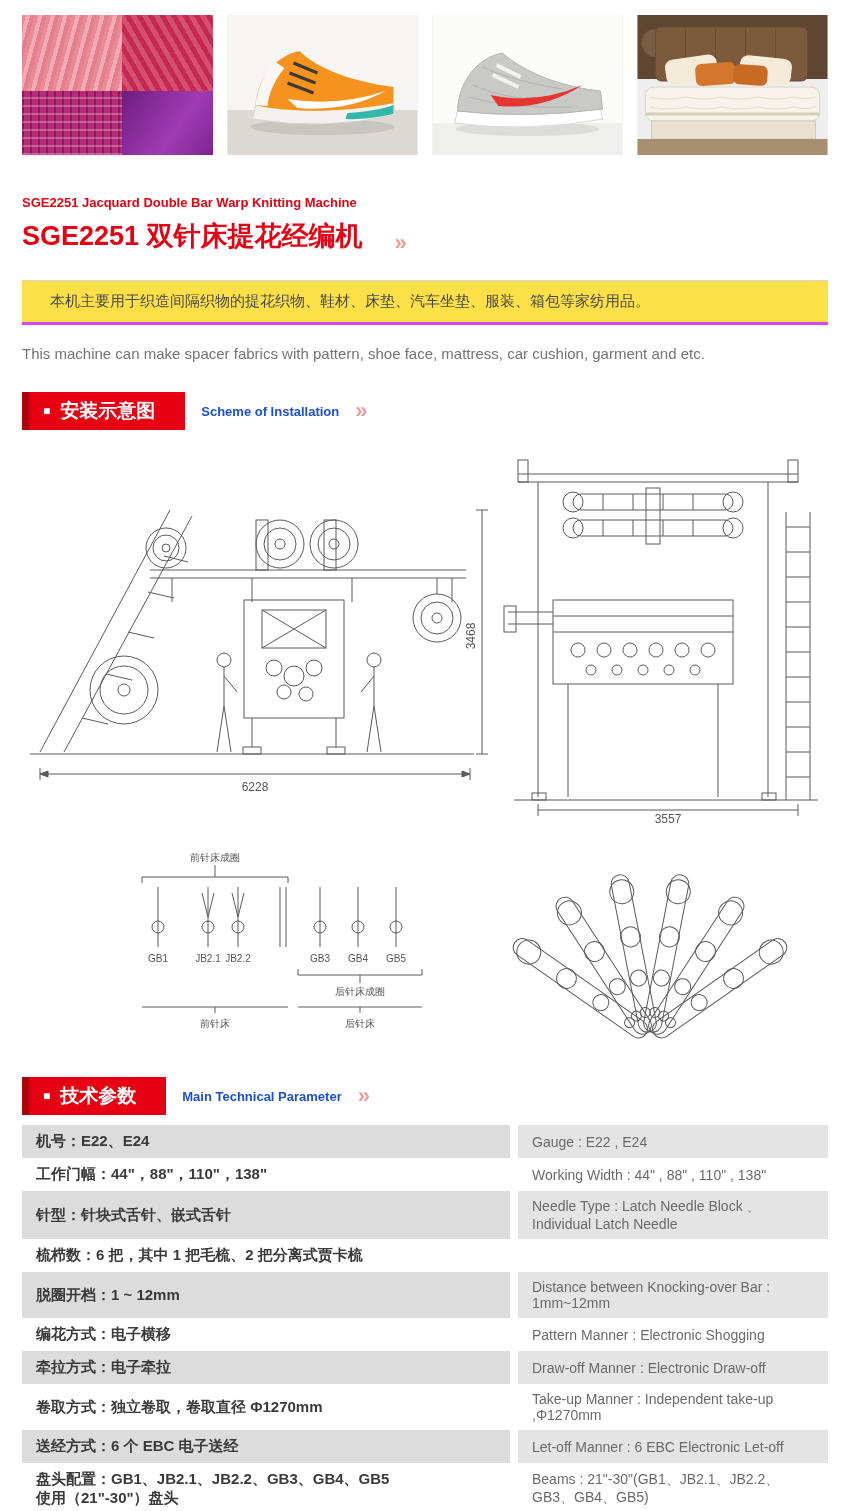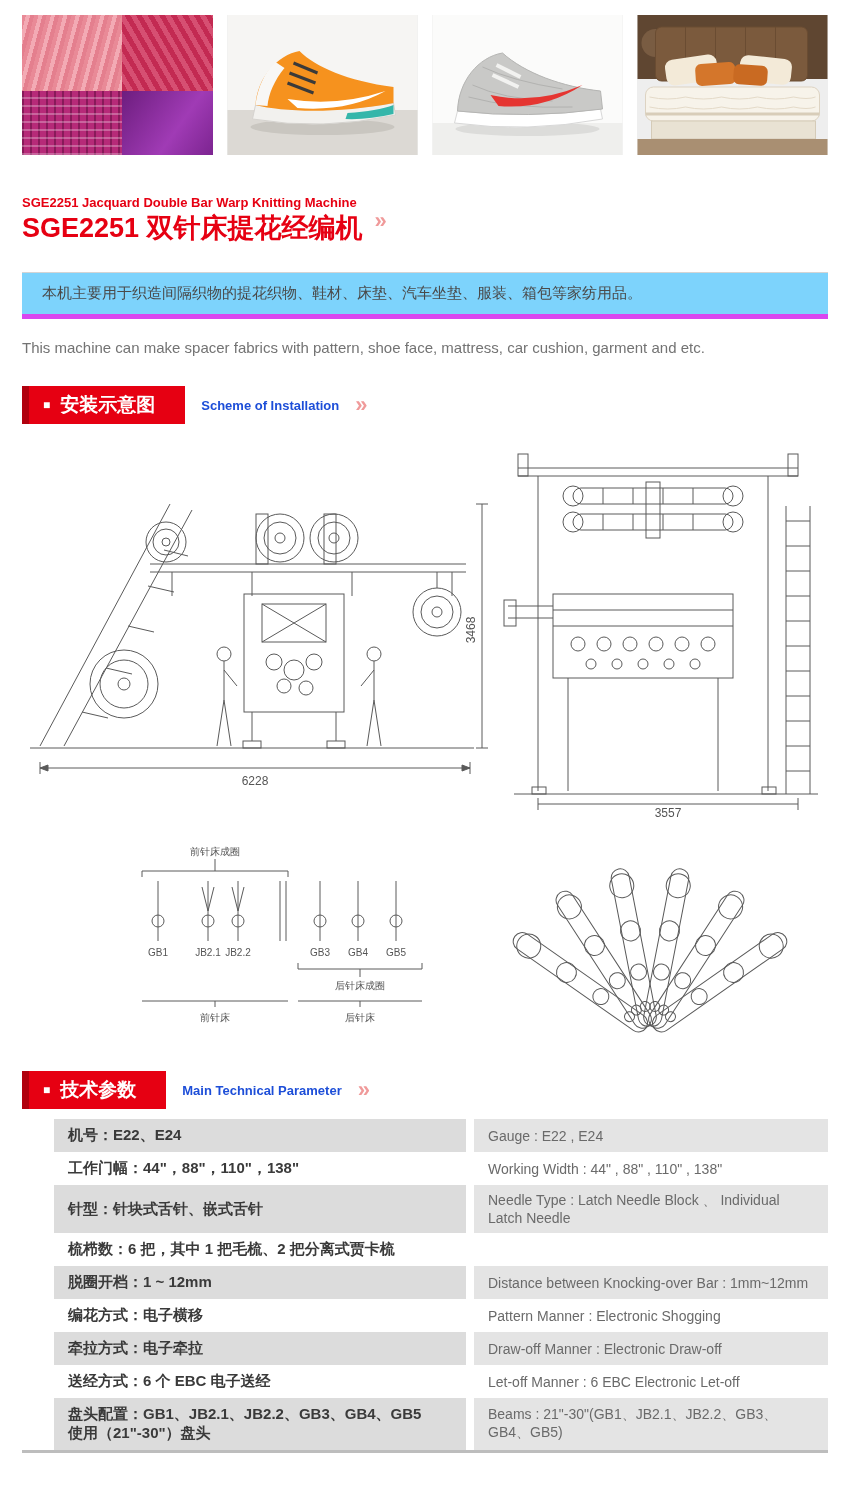--- a/index.html
+++ b/index.html
@@ -15,26 +15,26 @@
   .fabric { display:grid; grid-template-columns:1.1fr 1fr; grid-template-rows:1.2fr 1fr; }
   .fab-tl { background:repeating-linear-gradient(105deg,#e98a97 0 4px,#f3aab4 4px 8px,#e47f8e 8px 12px); }
   .fab-tr { background:repeating-linear-gradient(60deg,#c32a52 0 5px,#d64f72 5px 10px); }
   .fab-bl { background-color:#b62a78;
             background-image:repeating-linear-gradient(0deg,rgba(255,255,255,.28) 0 2px,transparent 2px 8px),
                              repeating-linear-gradient(90deg,rgba(60,0,40,.38) 0 2px,transparent 2px 8px); }
   .fab-br { background:linear-gradient(125deg,#6d1d7e,#a03bb5 60%,#7c2490); }
 
   
   .header-sub { color:#e60012; font-weight:bold; font-size:13px; margin-top:40px; }
-  .header-title { color:#e60012; font-weight:bold; font-size:27px; display:flex; align-items:flex-start; gap:12px; }
+  .header-title { color:#e60012; font-weight:bold; font-size:27px; margin-top:8px; display:flex; align-items:flex-end; gap:32px; }
   .arrow-glyph { color:#f09a9a; font-weight:bold; font-size:22px; line-height:1; }
 
   
-  .intro-box { margin-top:26px; background:#7dd3fc; border-top:1px solid #d4d4d4; border-bottom:5px solid #d946ef;
-               padding:11px 20px; font-size:15px; color:#4a4a4a; }
+  .intro-box { margin-top:26px; background:#fde047; border-top:1px solid #d4d4d4; border-bottom:3px solid #d946ef;
+               padding:11px 28px; font-size:15px; color:#4a4a4a; }
   .intro-en { margin-top:20px; color:#737373; font-size:15px; }
 
   
   .banner { display:flex; align-items:center; margin-top:30px; gap:16px; }
   .banner-red { background:#e60012; color:#fff; display:flex; align-items:center; gap:10px;
                 padding:6px 30px 6px 14px; font-size:19px; font-weight:bold; border-left:7px solid #b0000e; }
   .banner-red .bullet { font-size:12px; line-height:1; }
   .banner-en { color:#1d4ed8; font-weight:bold; font-size:13px; }
 
   
@@ -43,21 +43,21 @@
   .draw text { stroke:none; fill:#555; font-size:12px; font-family:"Liberation Sans","DejaVu Sans",sans-serif; }
   .needle-row { display:flex; align-items:flex-start; margin-top:23px; }
   .needle-row .nd { margin-left:108px; }
   .needle-row .fan { margin-left:40px; margin-top:0; }
   .nd text { stroke:none; fill:#555; font-size:10px; }
 
   
   .spec-table { margin-top:10px; border-bottom:3px solid #bdbdbd; }
   .spec-row { display:flex; gap:8px; }
   .spec-row .cell { padding:7px 14px; display:flex; align-items:center; min-height:33px; }
-  .cell.cn { width:412px; color:#3a3a3a; font-weight:bold; font-size:15px; white-space:pre-line;margin-left:32px; }
+  .cell.cn { width:488px; color:#3a3a3a; font-weight:bold; font-size:15px; white-space:pre-line; }
   .cell.en { flex:1; color:#6a6a6a; font-size:14px; }
   .spec-row:nth-child(odd) .cn { background:#dcdcdc; }
   .spec-row:nth-child(odd) .en { background:#e4e4e4; }
 </style>
 </head>
 <body>
 
 <div class="page">
   <div class="content">
 
@@ -418,20 +418,24 @@
       </div>
       <div class="spec-row">
         <div class="cell cn">编花方式：电子横移</div>
         <div class="cell en">Pattern Manner : Electronic Shogging</div>
       </div>
       <div class="spec-row">
         <div class="cell cn">牵拉方式：电子牵拉</div>
         <div class="cell en">Draw-off Manner : Electronic Draw-off</div>
       </div>
       <div class="spec-row">
+        <div class="cell cn">卷取方式：独立卷取，卷取直径 Φ1270mm</div>
+        <div class="cell en">Take-up Manner : Independent take-up ,Φ1270mm</div>
+      </div>
+      <div class="spec-row">
         <div class="cell cn">送经方式：6 个 EBC 电子送经</div>
         <div class="cell en">Let-off Manner : 6 EBC Electronic Let-off</div>
       </div>
       <div class="spec-row">
         <div class="cell cn">盘头配置：GB1、JB2.1、JB2.2、GB3、GB4、GB5
 使用（21"-30"）盘头</div>
         <div class="cell en">Beams : 21"-30"(GB1、JB2.1、JB2.2、GB3、GB4、GB5)</div>
       </div>
 
     </div>

